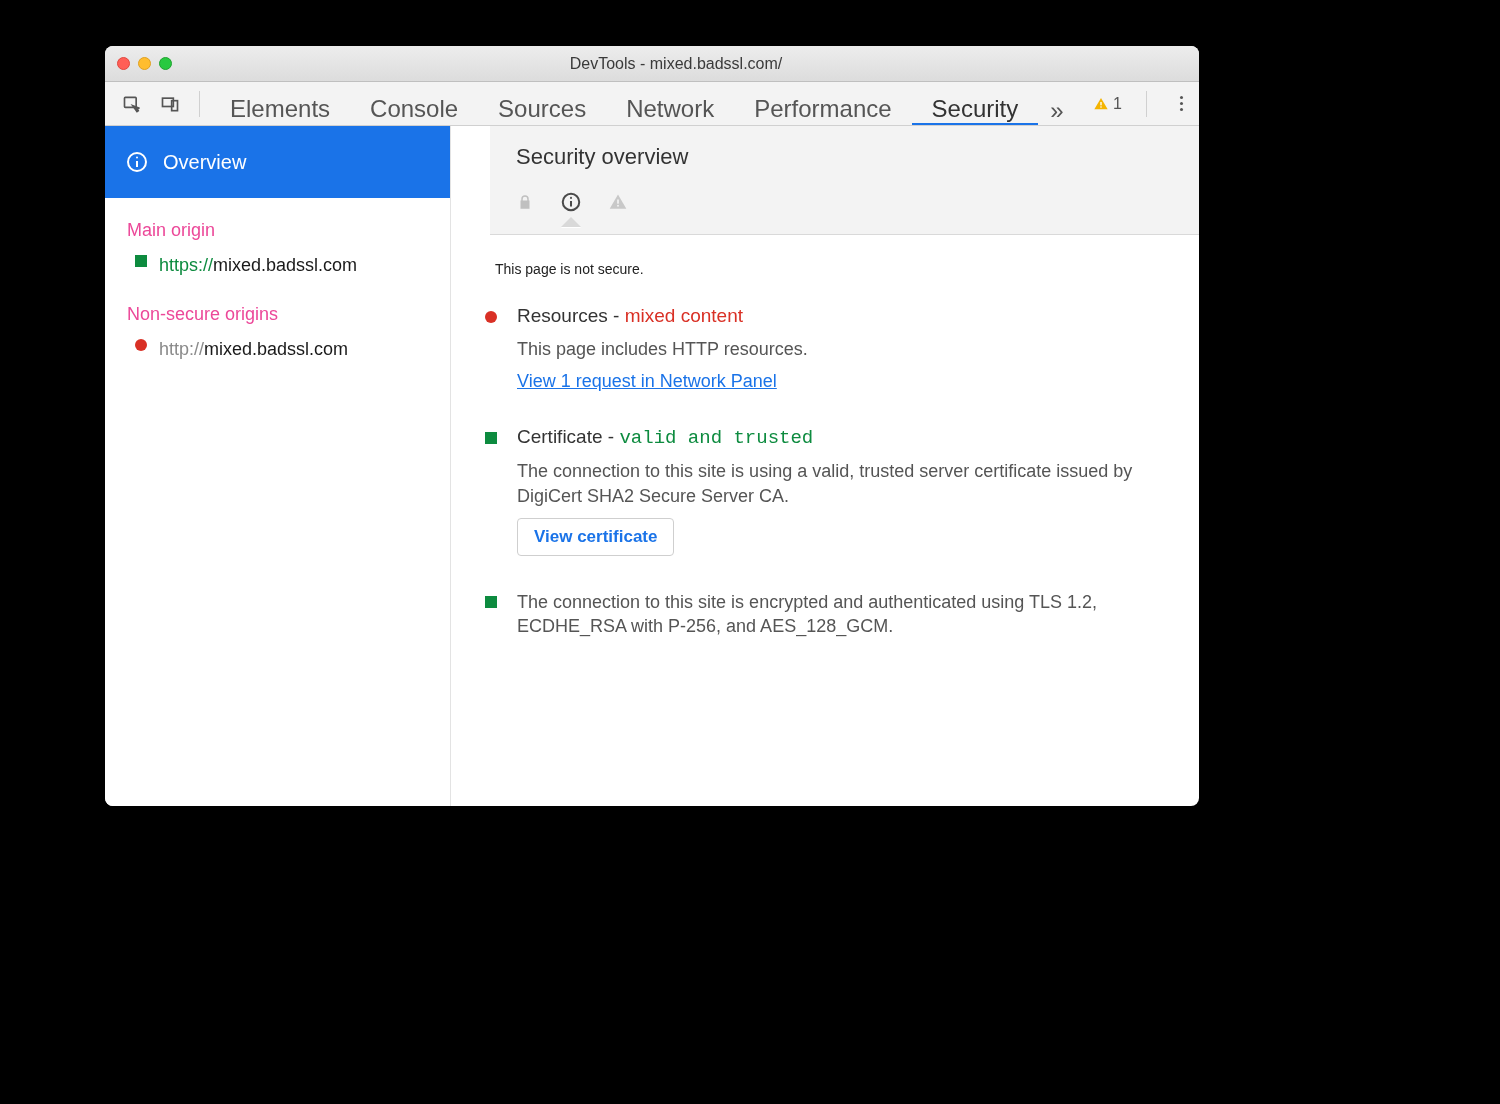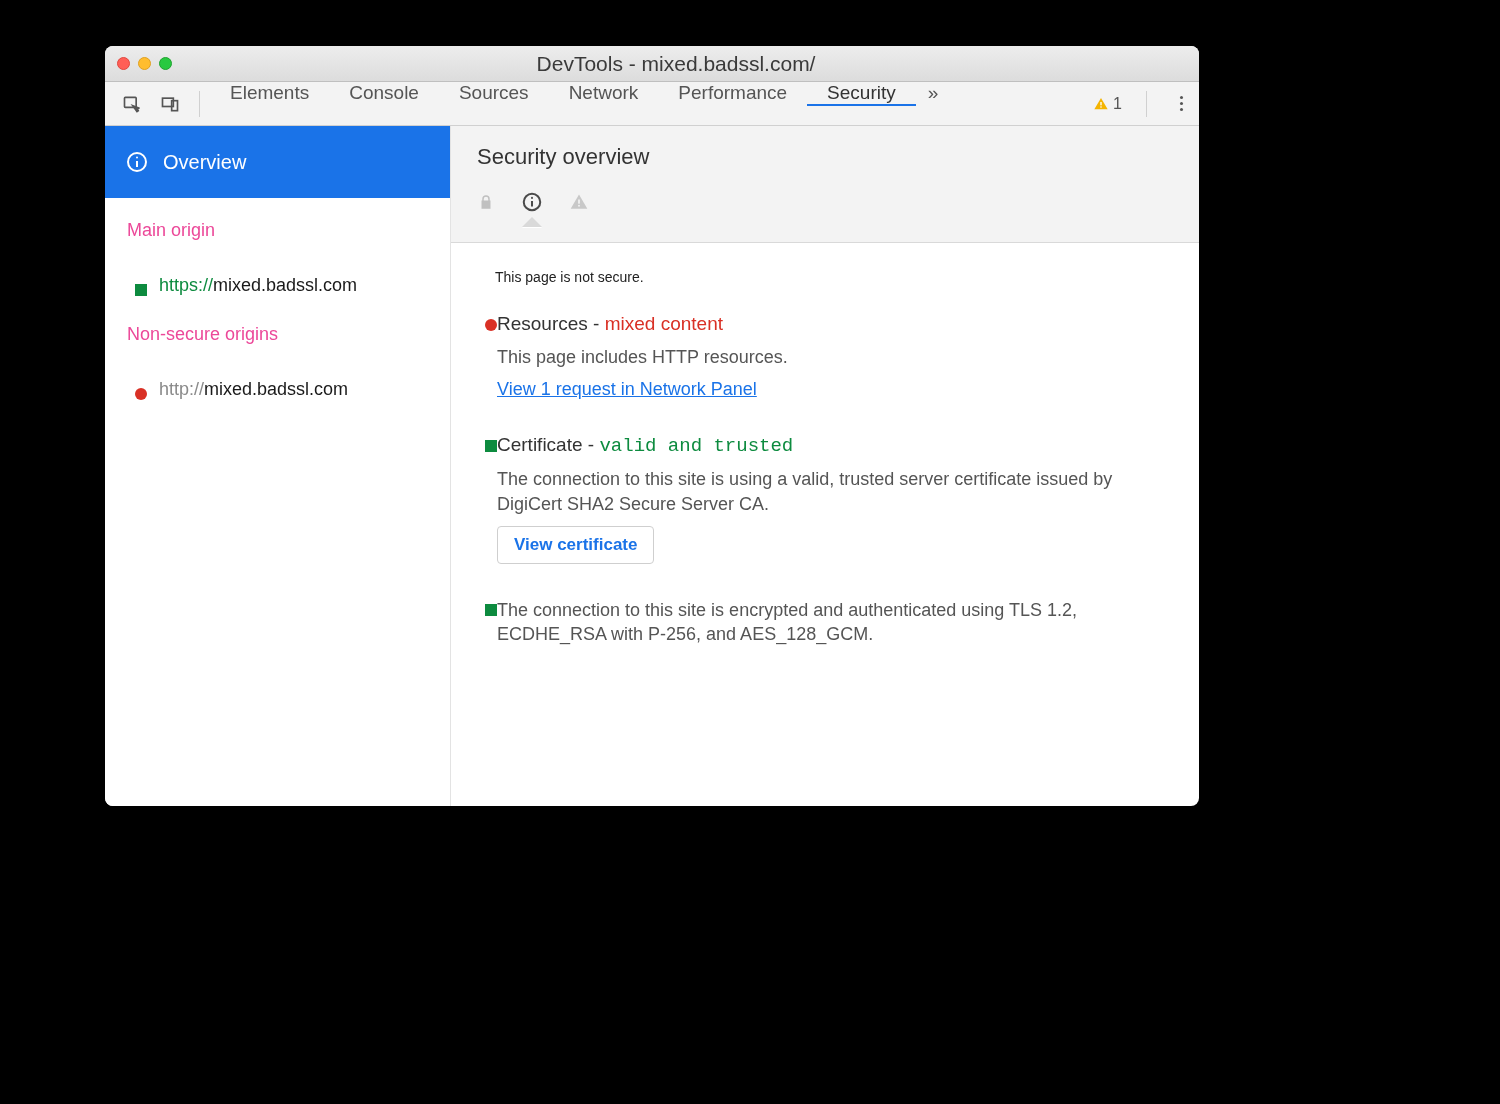--- a/index.html
+++ b/index.html
@@ -31,38 +31,38 @@
     align-items: center;
     position: relative;
   }
   .traffic-lights { display: flex; gap: 8px; margin-left: 12px; }
   .tl { width: 13px; height: 13px; border-radius: 50%; }
   .tl.red { background: #ff5f57; border: 1px solid #e1483f; }
   .tl.yellow { background: #ffbd2e; border: 1px solid #e0a020; }
   .tl.green { background: #28c940; border: 1px solid #1fa32f; }
   .titlebar-title {
     position: absolute; left: 0; right: 0;
-    text-align: center; font-size: 21px; color: #3a3a3a;
+    text-align: center; font-size: 16px; color: #3a3a3a;
     pointer-events: none;
     margin-left: 48px;
   }
   .toolbar {
     height: 44px;
     background: #f3f3f3;
     border-bottom: 1px solid #d0d0d0;
     display: flex; align-items: center;
     padding: 0 8px;
   }
   .toolbar-icon {
     width: 26px; height: 26px; margin: 0 6px;
     display: flex; align-items: center; justify-content: center;
     color: #555;
   }
   .toolbar-sep { width: 1px; height: 26px; background: #d0d0d0; margin: 0 10px; }
-  .tabs { display: flex; align-items: flex-start; height: 100%; font-size: 19px; color: #555; }
+  .tabs { display: flex; align-items: flex-end; height: 100%; font-size: 24px; color: #555; }
   .tab { padding: 0 20px; display: flex; align-items: center; cursor: pointer; border-bottom: 2px solid transparent; }
   .tab.active { color: #333; border-bottom: 2px solid #1a73e8; }
   .more-chevron { padding: 0 12px; display:flex; align-items:center; color:#555; }
   .toolbar-right { margin-left: auto; display: flex; align-items: center; gap: 14px; }
   .warn-badge { display: flex; align-items: center; gap: 4px; color: #555; font-size: 16px; }
   .kebab { width: 20px; display:flex; flex-direction:column; gap:3px; align-items:center; }
   .kebab span { width:3px; height:3px; background:#555; border-radius:50%; }
 
   .body-split { flex: 1; display: flex; min-height: 0; }
   .sidebar {
@@ -71,52 +71,52 @@
     font-size: 18px;
   }
   .overview-bar {
     background: #1a73e8; color: #fff;
     height: 72px; display: flex; align-items: center;
     padding-left: 20px; gap: 14px;
   }
   .overview-bar svg { width: 24px; height: 24px; }
   .overview-bar .label { font-size: 20px; }
   .side-sect-title { color: #ec4899; font-size: 18px; margin: 22px 0 8px 22px; }
-  .origin-row { display:flex; align-items:flex-end; gap: 12px; padding: 6px 22px 6px 30px; margin-top: 20px; }
+  .origin-row { display:flex; align-items:flex-start; gap: 12px; padding: 6px 22px 6px 30px; }
   .bullet { width: 12px; height: 12px; flex: 0 0 12px; }
   .bullet.sq { background: #0d8b3f; }
   .bullet.rd { background: #d93025; border-radius: 50%; }
   .origin-text { font-size: 18px; }
   .scheme-green { color: #0d8b3f; }
   .scheme-gray { color: #8a8a8a; }
   .host-black { color: #1a1a1a; }
 
   .panel { flex:1; display:flex; flex-direction:column; min-width:0; }
   .panel-header {
     background: #f3f3f3; border-bottom: 1px solid #d9d9d9;
-    padding: 18px 26px 12px 26px; position: relative;
+    padding: 18px 26px 4px 26px; position: relative; margin-left: 39px;
   }
   .panel-title { font-size: 22px; color: #333; }
   .state-icons { display:flex; gap: 26px; margin-top: 18px; height: 42px; align-items:center; }
   .state-icons .ic { color: #b8b8b8; position: relative; padding-bottom: 10px; }
   .state-icons .ic.selected { color: #4a4a4a; }
   .pointer-down {
     position: absolute; bottom: -1px; left: 50%; transform: translateX(-50%);
     width: 0; height: 0; border-left: 10px solid transparent; border-right: 10px solid transparent;
     border-bottom: 10px solid #fff;
   }
   .pointer-down::after{
     content:""; position:absolute; top:-1px; left:-10px;
     border-left: 10px solid transparent; border-right: 10px solid transparent;
     border-bottom: 10px solid #d9d9d9; z-index:-1;
   }
 
   .panel-content { padding: 26px 30px; font-size: 18px; color: #333; overflow:auto; }
   .headline { font-size: 14px; margin-bottom: 28px; color: #222; padding-left: 14px; }
-  .block { display:flex; margin-bottom: 34px; padding-left: 4px;}
+  .block { display:flex; gap: 20px; margin-bottom: 34px; padding-left: 4px;}
   .block .bullet { margin-top: 6px; }
   .block-body { flex:1; }
   .block-title { font-size: 19px; color: #333; margin-bottom: 10px; }
   .status-red { color: #d93025; }
   .status-green { color: #0d8b3f; font-family: Liberation Mono, monospace; }
   .desc { color: #555; font-size: 18px; line-height: 1.35; margin-bottom: 10px; }
   .link { color: #1a73e8; text-decoration: underline; font-size: 18px; cursor:pointer; }
   .btn {
     border: 1px solid #cfcfcf; background:#fff; color:#1a73e8;
     padding: 8px 16px; border-radius: 4px; font-size: 17px; cursor:pointer;font-weight:bold;

